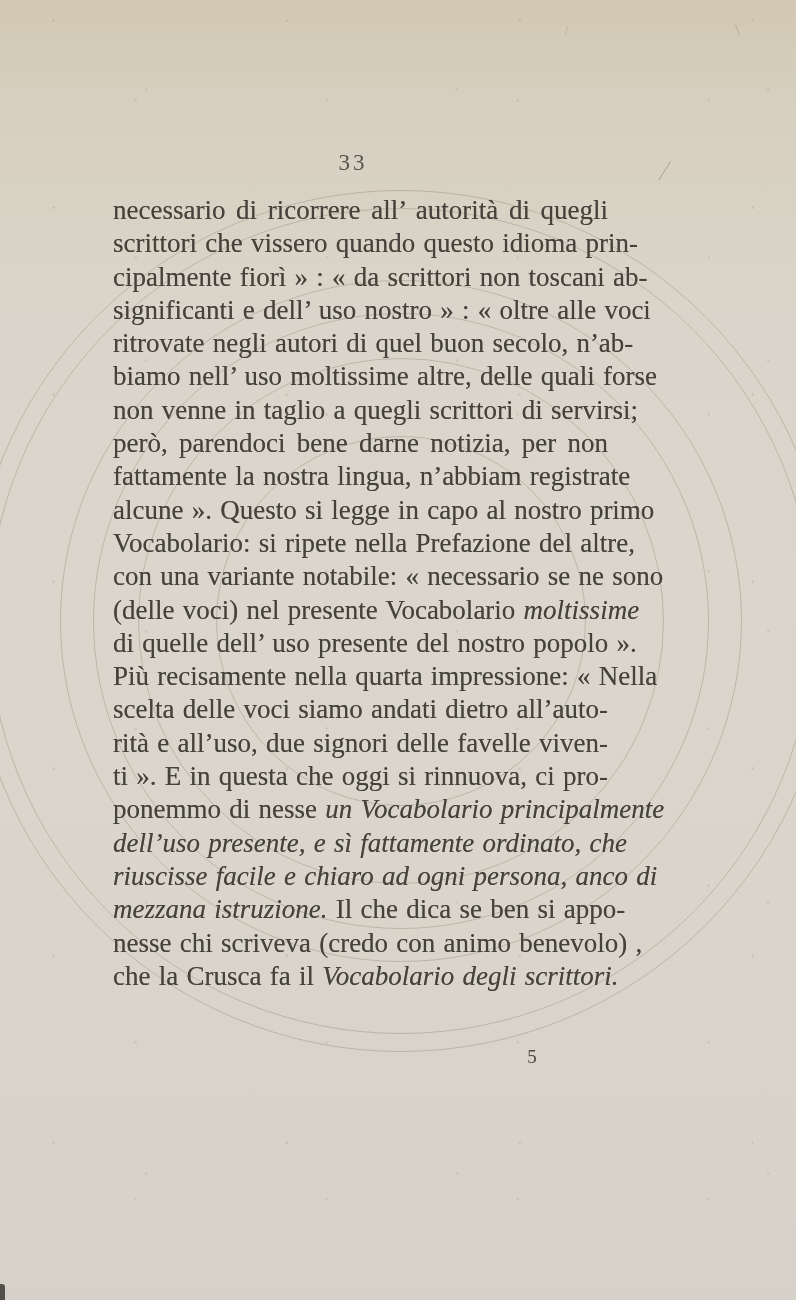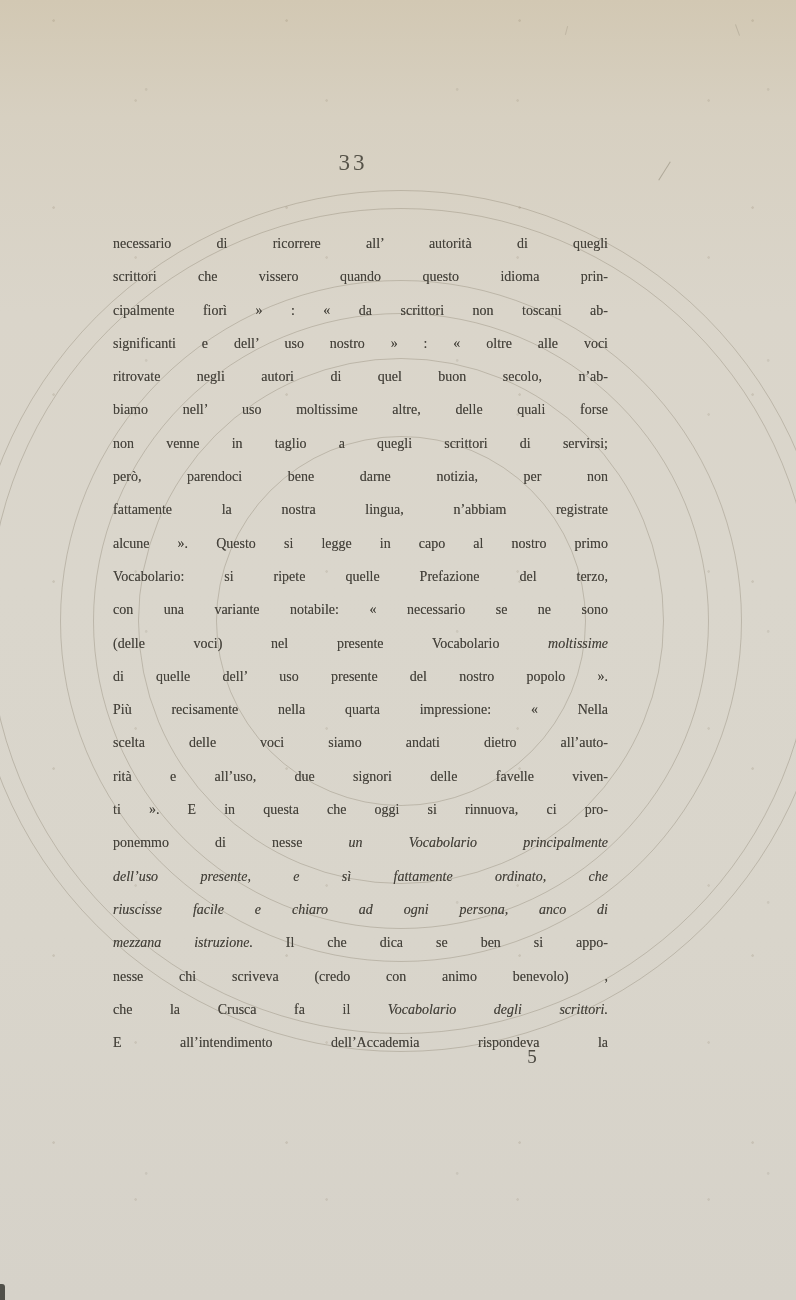--- a/index.html
+++ b/index.html
@@ -63,24 +63,23 @@
     color: #565349;
     z-index: 2;
   }
   .text-block {
     position: absolute;
     left: 113px;
     top: 194px;
     width: 495px;
     z-index: 2;
     color: #45423b;
-    font-size: 14px;
+    font-size: 27px;
     text-shadow: 0 0 0.5px rgba(69, 66, 59, 0.55);
     word-spacing: 1.5px;
-    margin-top: 33px;
   }
   .line {
     height: 33.3px;
     line-height: 33.3px;
     text-align: justify;
     text-align-last: justify;
     white-space: nowrap;
   }
   .seg.italic { font-style: italic; }
   .signature-mark {
@@ -119,32 +118,31 @@
       <div class="line"><span class="seg">necessario di ricorrere all’ autorità di quegli</span></div>
       <div class="line"><span class="seg">scrittori che vissero quando questo idioma prin-</span></div>
       <div class="line"><span class="seg">cipalmente fiorì » : « da scrittori non toscani ab-</span></div>
       <div class="line"><span class="seg">significanti e dell’ uso nostro » : « oltre alle voci</span></div>
       <div class="line"><span class="seg">ritrovate negli autori di quel buon secolo, n’ab-</span></div>
       <div class="line"><span class="seg">biamo nell’ uso moltissime altre, delle quali forse</span></div>
       <div class="line"><span class="seg">non venne in taglio a quegli scrittori di servirsi;</span></div>
       <div class="line"><span class="seg">però, parendoci bene darne notizia, per non</span></div>
       <div class="line"><span class="seg">fattamente la nostra lingua, n’abbiam registrate</span></div>
       <div class="line"><span class="seg">alcune ». Questo si legge in capo al nostro primo</span></div>
-      <div class="line"><span class="seg">Vocabolario: si ripete quelle Prefazione del terzo,</span></div>
+      <div class="line"><span class="seg">Vocabolario: si ripete nella Prefazione del altre,</span></div>
       <div class="line"><span class="seg">con una variante notabile: « necessario se ne sono</span></div>
       <div class="line"><span class="seg">(delle voci) nel presente Vocabolario </span><span class="seg italic">moltissime</span></div>
       <div class="line"><span class="seg">di quelle dell’ uso presente del nostro popolo ».</span></div>
       <div class="line"><span class="seg">Più recisamente nella quarta impressione: « Nella</span></div>
       <div class="line"><span class="seg">scelta delle voci siamo andati dietro all’auto-</span></div>
       <div class="line"><span class="seg">rità e all’uso, due signori delle favelle viven-</span></div>
       <div class="line"><span class="seg">ti ». E in questa che oggi si rinnuova, ci pro-</span></div>
       <div class="line"><span class="seg">ponemmo di nesse </span><span class="seg italic">un Vocabolario principalmente</span></div>
       <div class="line"><span class="seg italic">dell’uso presente, e sì fattamente ordinato, che</span></div>
       <div class="line"><span class="seg italic">riuscisse facile e chiaro ad ogni persona, anco di</span></div>
       <div class="line"><span class="seg italic">mezzana istruzione.</span><span class="seg"> Il che dica se ben si appo-</span></div>
       <div class="line"><span class="seg">nesse chi scriveva (credo con animo benevolo) ,</span></div>
       <div class="line"><span class="seg">che la Crusca fa il </span><span class="seg italic">Vocabolario degli scrittori.</span></div>
-      <div class="line"><span class="seg">E all’intendimento dell’Accademia rispondeva la</span></div>
     </div>
 
   <div class="signature-mark">5</div>
 
 </div>
 
 </body></html>

